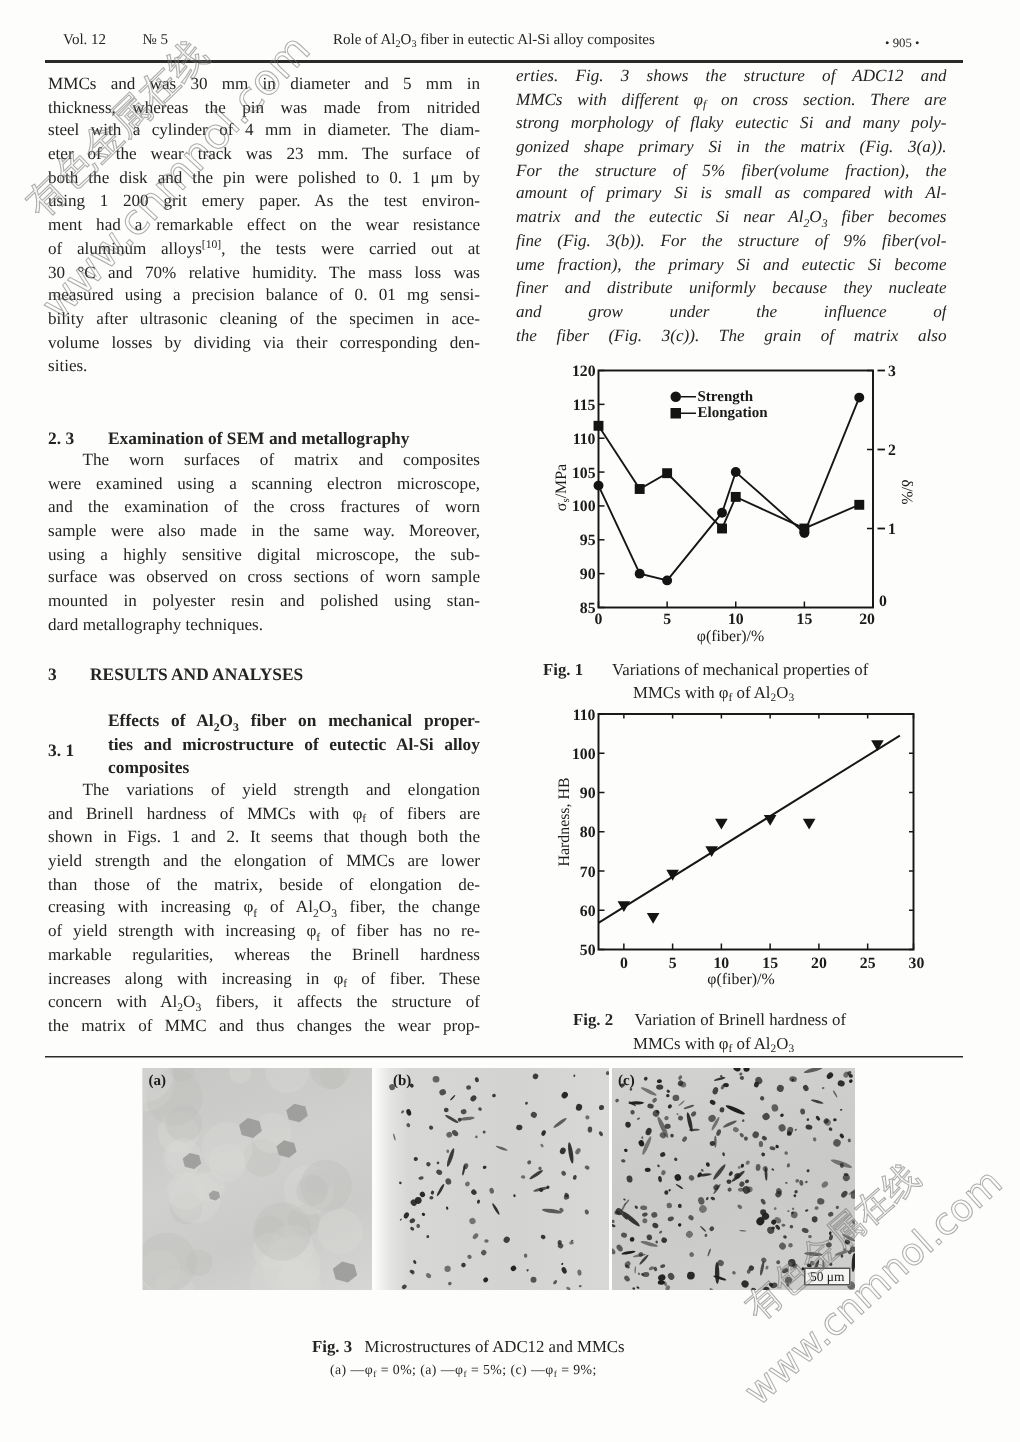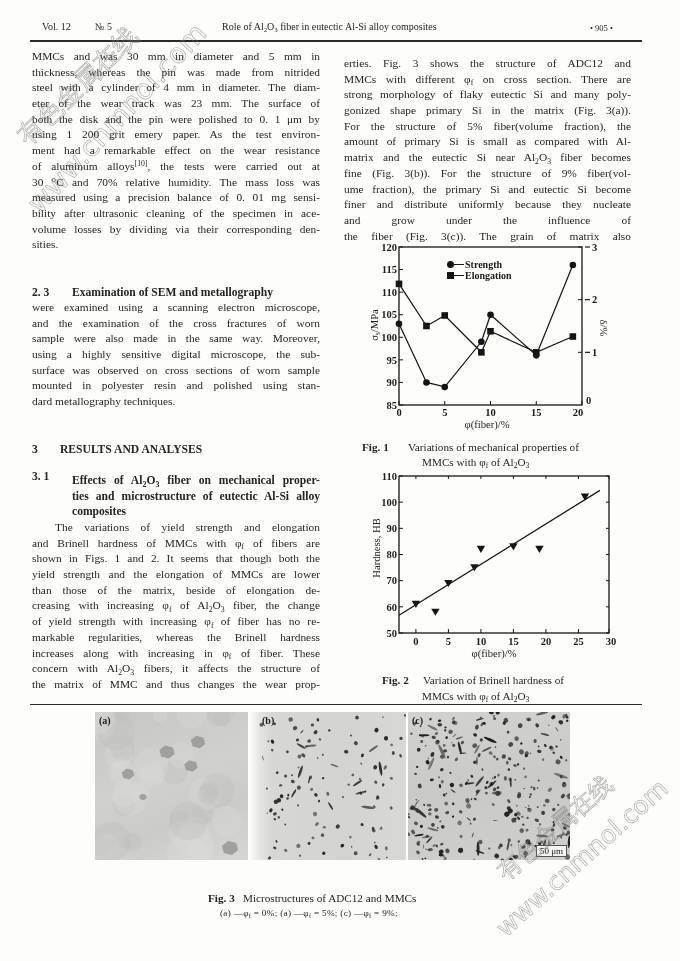--- a/index.html
+++ b/index.html
@@ -84,35 +84,36 @@
     <div class="ln rich">volume losses by dividing via their corresponding den-</div>
     <div class="ln rich last">sities.</div>
   </div>
 
 <div class="heading" style="left:32px; top:285px; width:288px;">
   <span class="num">2. 3</span>
   <span class="ttl" style="left:40px;">Examination of SEM and metallography</span>
 </div>
 
 <div class="col" style="left:32px; top:300px;">
+    <div class="ln rich indent">The worn surfaces of matrix and composites</div>
     <div class="ln rich">were examined using a scanning electron microscope,</div>
     <div class="ln rich">and the examination of the cross fractures of worn</div>
     <div class="ln rich">sample were also made in the same way. Moreover,</div>
     <div class="ln rich">using a highly sensitive digital microscope, the sub-</div>
     <div class="ln rich">surface was observed on cross sections of worn sample</div>
     <div class="ln rich">mounted in polyester resin and polished using stan-</div>
     <div class="ln rich last">dard metallography techniques.</div>
   </div>
 
 <div class="heading" style="left:32px; top:442px; width:288px;">
   <span class="num">3</span>
   <span class="ttl" style="left:28px;">RESULTS AND ANALYSES</span>
 </div>
 
-<div class="heading" style="left:32px; top:469px; width:40px;">
+<div class="heading" style="left:32px; top:493px; width:40px;">
   <span class="num">3. 1</span>
 </div>
 <div class="heading3-1" style="top:473px;">
     <div class="ln rich">Effects of Al<sub>2</sub>O<sub>3</sub> fiber on mechanical proper-</div>
     <div class="ln rich">ties and microstructure of eutectic Al-Si alloy</div>
     <div class="ln rich last">composites</div>
   </div>
 
 <div class="col" style="left:32px; top:520px;">
     <div class="ln rich indent">The variations of yield strength and elongation</div>
@@ -121,21 +122,21 @@
     <div class="ln rich">yield strength and the elongation of MMCs are lower</div>
     <div class="ln rich">than those of the matrix, beside of elongation de-</div>
     <div class="ln rich">creasing with increasing φ<sub>f</sub> of Al<sub>2</sub>O<sub>3</sub> fiber, the change</div>
     <div class="ln rich">of yield strength with increasing φ<sub>f</sub> of fiber has no re-</div>
     <div class="ln rich">markable regularities, whereas the Brinell hardness</div>
     <div class="ln rich">increases along with increasing in φ<sub>f</sub> of fiber. These</div>
     <div class="ln rich">concern with Al<sub>2</sub>O<sub>3</sub> fibers, it affects the structure of</div>
     <div class="ln rich">the matrix of MMC and thus changes the wear prop-</div>
   </div>
 
-<div class="col right" style="left:344px; top:56px;">
+<div class="col right" style="left:344px; top:44px;font-style:italic;">
     <div class="ln rich">erties. Fig. 3 shows the structure of ADC12 and</div>
     <div class="ln rich">MMCs with different φ<sub>f</sub> on cross section. There are</div>
     <div class="ln rich">strong morphology of flaky eutectic Si and many poly-</div>
     <div class="ln rich">gonized shape primary Si in the matrix (Fig. 3(a)).</div>
     <div class="ln rich">For the structure of 5% fiber(volume fraction), the</div>
     <div class="ln rich">amount of primary Si is small as compared with Al-</div>
     <div class="ln rich">matrix and the eutectic Si near Al<sub>2</sub>O<sub>3</sub> fiber becomes</div>
     <div class="ln rich">fine (Fig. 3(b)). For the structure of 9% fiber(vol-</div>
     <div class="ln rich">ume fraction), the primary Si and eutectic Si become</div>
     <div class="ln rich">finer and distribute uniformly because they nucleate</div>

